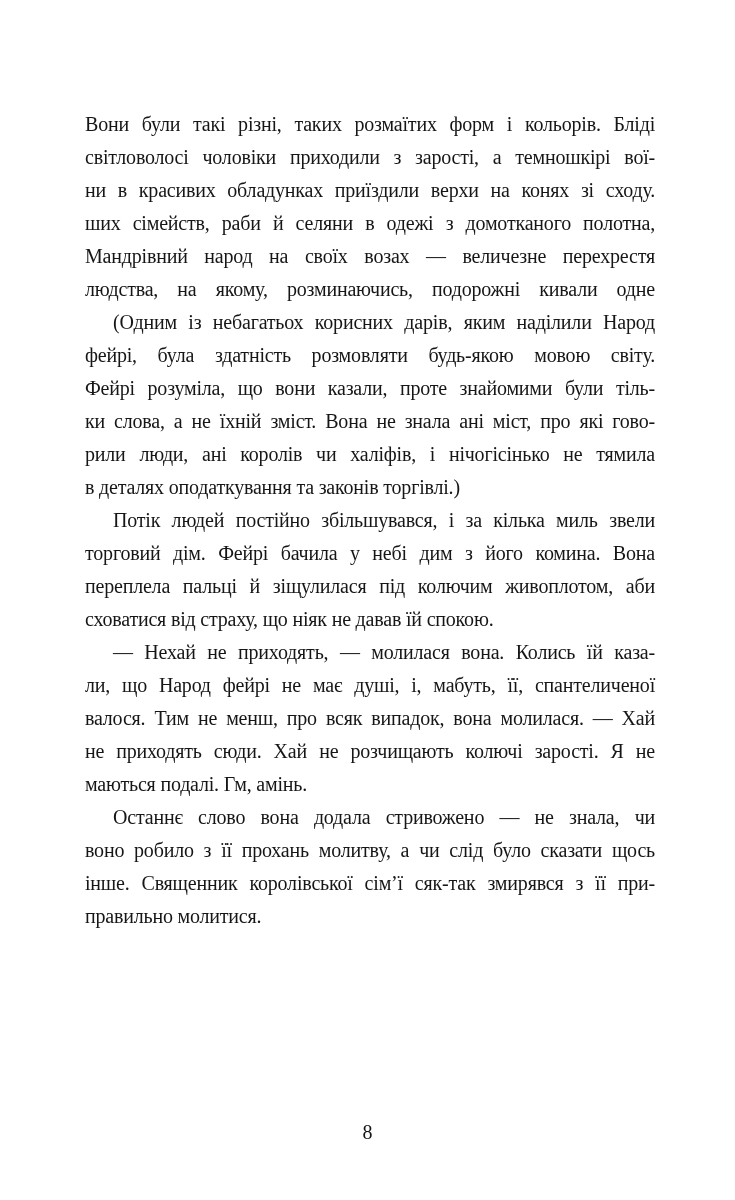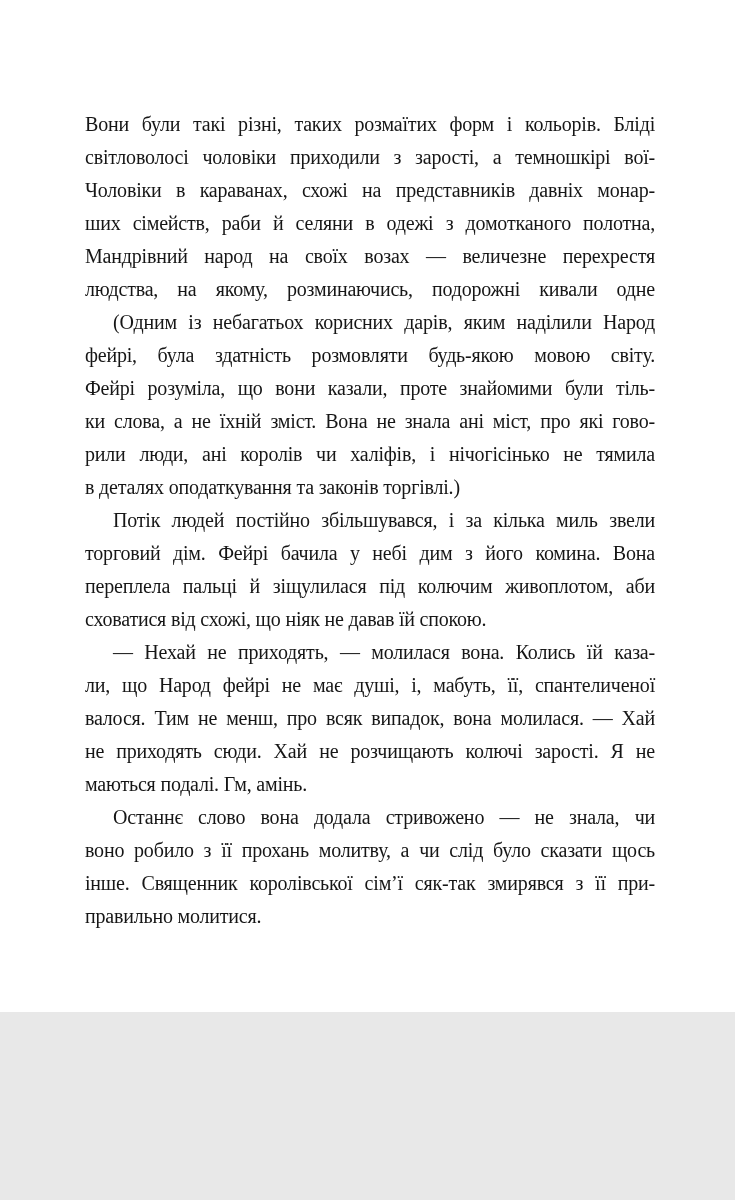--- a/index.html
+++ b/index.html
@@ -1,20 +1,20 @@
 <!DOCTYPE html>
 <html><head>
 <meta charset="utf-8">
 <style>
   * { margin: 0; padding: 0; box-sizing: border-box; }
   html, body { background: #e8e8e8; }
   .page {
     position: relative;
     width: 735px;
-    height: 1012px;
+    height: 1200px;
     background: #ffffff;
     font-family: "Liberation Serif", "DejaVu Serif", serif;
     color: #161616;
     overflow: hidden;
   }
   .text-block {
     position: absolute;
     left: 85px;
     top: 108px;
     width: 570px;
@@ -47,38 +47,38 @@
   }
 </style>
 </head>
 <body>
 
 <div class="page">
   <div class="text-block" id="text-block">
       <div class="para">
         <div class="line justify"><span>Вони були такі різні, таких розмаїтих форм і кольорів. Бліді</span></div>
         <div class="line justify"><span>світловолосі чоловіки приходили з зарості, а темношкірі вої-</span></div>
-        <div class="line justify"><span>Чоловіки в караванах, схожі на представників давніх монар-</span></div>
+        <div class="line justify"><span>ни в красивих обладунках приїздили верхи на конях зі сходу.</span></div>
         <div class="line justify"><span>ших сімейств, раби й селяни в одежі з домотканого полотна,</span></div>
         <div class="line justify"><span>Мандрівний народ на своїх возах — величезне перехрестя</span></div>
         <div class="line justify"><span>людства, на якому, розминаючись, подорожні кивали одне</span></div>
       </div>
       <div class="para">
         <div class="line justify first-indent"><span>(Одним із небагатьох корисних дарів, яким наділили Народ</span></div>
         <div class="line justify"><span>фейрі, була здатність розмовляти будь-якою мовою світу.</span></div>
         <div class="line justify"><span>Фейрі розуміла, що вони казали, проте знайомими були тіль-</span></div>
         <div class="line justify"><span>ки слова, а не їхній зміст. Вона не знала ані міст, про які гово-</span></div>
         <div class="line justify"><span>рили люди, ані королів чи халіфів, і нічогісінько не тямила</span></div>
         <div class="line"><span>в деталях оподаткування та законів торгівлі.)</span></div>
       </div>
       <div class="para">
         <div class="line justify first-indent"><span>Потік людей постійно збільшувався, і за кілька миль звели</span></div>
         <div class="line justify"><span>торговий дім. Фейрі бачила у небі дим з його комина. Вона</span></div>
         <div class="line justify"><span>переплела пальці й зіщулилася під колючим живоплотом, аби</span></div>
-        <div class="line"><span>сховатися від схожі, що ніяк не давав їй спокою.</span></div>
+        <div class="line"><span>сховатися від страху, що ніяк не давав їй спокою.</span></div>
       </div>
       <div class="para">
         <div class="line justify first-indent"><span>— Нехай не приходять, — молилася вона. Колись їй каза-</span></div>
         <div class="line justify"><span>ли, що Народ фейрі не має душі, і, мабуть, її, спантеличеної</span></div>
         <div class="line justify"><span>валося. Тим не менш, про всяк випадок, вона молилася. — Хай</span></div>
         <div class="line justify"><span>не приходять сюди. Хай не розчищають колючі зарості. Я не</span></div>
         <div class="line"><span>маються подалі. Гм, амінь.</span></div>
       </div>
       <div class="para">
         <div class="line justify first-indent"><span>Останнє слово вона додала стривожено — не знала, чи</span></div>

